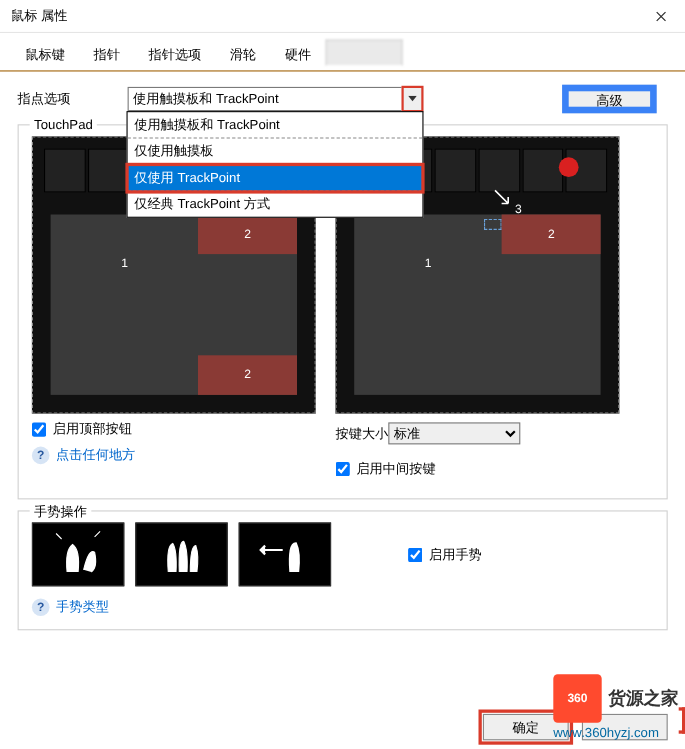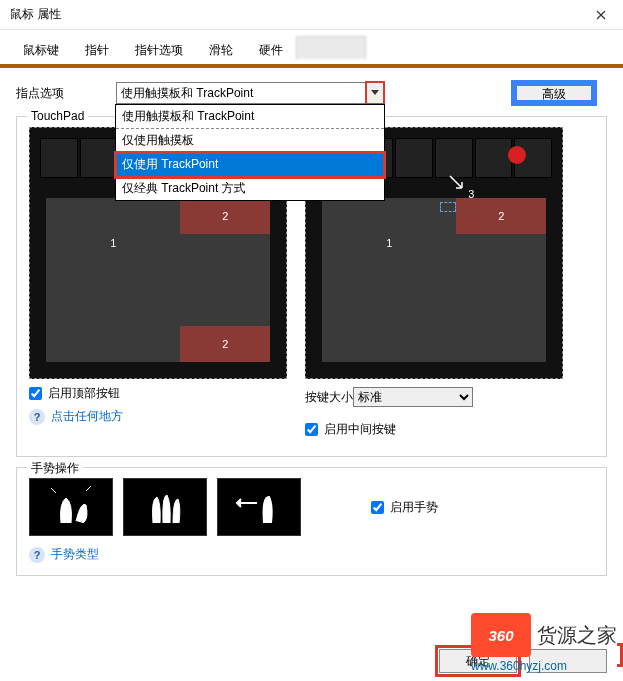--- a/index.html
+++ b/index.html
@@ -1,21 +1,21 @@
 <!DOCTYPE html>
 <html><head>
 <meta charset="utf-8">
 <style>
 *{box-sizing:border-box;margin:0;padding:0;font-family:"Microsoft YaHei","SimSun",sans-serif;font-size:12px}
 body{background:#fff;width:623px;height:681px;position:relative;overflow:hidden}
 .titlebar{height:30px;display:flex;align-items:center;justify-content:space-between;padding:0 0 0 10px;border-bottom:1px solid #e5e5e5}
 .titlebar .t{font-size:12px}
 .close{width:45px;height:30px;display:flex;align-items:center;justify-content:center;cursor:pointer}
 .close svg{width:10px;height:10px}
-.tabs{display:flex;padding:6px 10px 0 10px;border-bottom:4px solid #a16207;gap:0}
+.tabs{display:flex;padding:6px 10px 0 10px;border-bottom:1px solid #a16207;gap:0}
 .tab{padding:5px 12px;border:1px solid transparent;border-bottom:none;cursor:pointer}
 .tab.sel{background:#fff;border:1px solid #d0d0d0;border-bottom:1px solid #fff;margin-bottom:-1px}
 .tab.blur{background:#eaeaea;filter:blur(1px);text-shadow:0 0 4px rgba(0,0,0,.35);color:transparent;width:70px;height:24px}
 .content{padding:12px 16px;position:relative}
 .row1{display:flex;align-items:center;gap:20px;margin-bottom:10px}
 .lbl{width:80px}
 .combo-wrap{position:relative;width:268px}
 .combo{border:1px solid #7a7a7a;height:22px;display:flex;align-items:center;padding:0 4px;background:#fff}
 .combo-arrow{position:absolute;right:-1px;top:-1px;width:20px;height:24px;border:2px solid #d93b2b;display:flex;align-items:center;justify-content:center;background:#efefef}
 .dropdown{position:absolute;top:22px;left:-1px;width:270px;border:1px solid #000;background:#fff;z-index:10}
@@ -47,22 +47,22 @@
 .sizer select{width:120px;height:20px;border:1px solid #7a7a7a}
 .gest-row{display:flex;gap:10px;align-items:center}
 .gbox{width:84px;height:58px;background:#000;border:1px solid #333;display:flex;align-items:center;justify-content:center}
 .gbox svg{width:60px;height:48px}
 .btnrow{position:absolute;bottom:8px;left:0;right:0;display:flex;justify-content:flex-end;gap:12px;padding:0 16px}
 .btn{width:78px;height:24px;border:1px solid #888;background:#efefef;cursor:pointer}
 .btn.ok{outline:3px solid #d93b2b;outline-offset:1px}
 .redcorner{position:absolute;right:0;bottom:6px;width:6px;height:24px;border:3px solid #d93b2b;border-left:none}
 .watermark{position:absolute;right:6px;bottom:8px;text-align:left}
 .wm-main{display:flex;align-items:center;gap:6px}
-.wm-360{width:60px;height:44px;background:#ff4a2e;color:#fff;font-weight:bold;font-size:15px;display:flex;align-items:center;justify-content:center;font-style:italic;border-radius:4px}
-.wm-txt{font-size:20px;font-weight:normal;color:#333}
+.wm-360{width:44px;height:44px;background:#ff4a2e;color:#fff;font-weight:bold;font-size:11px;display:flex;align-items:center;justify-content:center;border-radius:4px}
+.wm-txt{font-size:16px;font-weight:bold;color:#333}
 .wm-url{font-size:12px;color:#0369a1;margin-top:2px}
 </style>
 </head>
 <body>
 
 <div class="titlebar">
   <span class="t">鼠标 属性</span>
   <div class="close">
     <svg viewBox="0 0 10 10">
         <path d="M1 1 L9 9 M9 1 L1 9" stroke="#333" stroke-width="1.2"></path>

